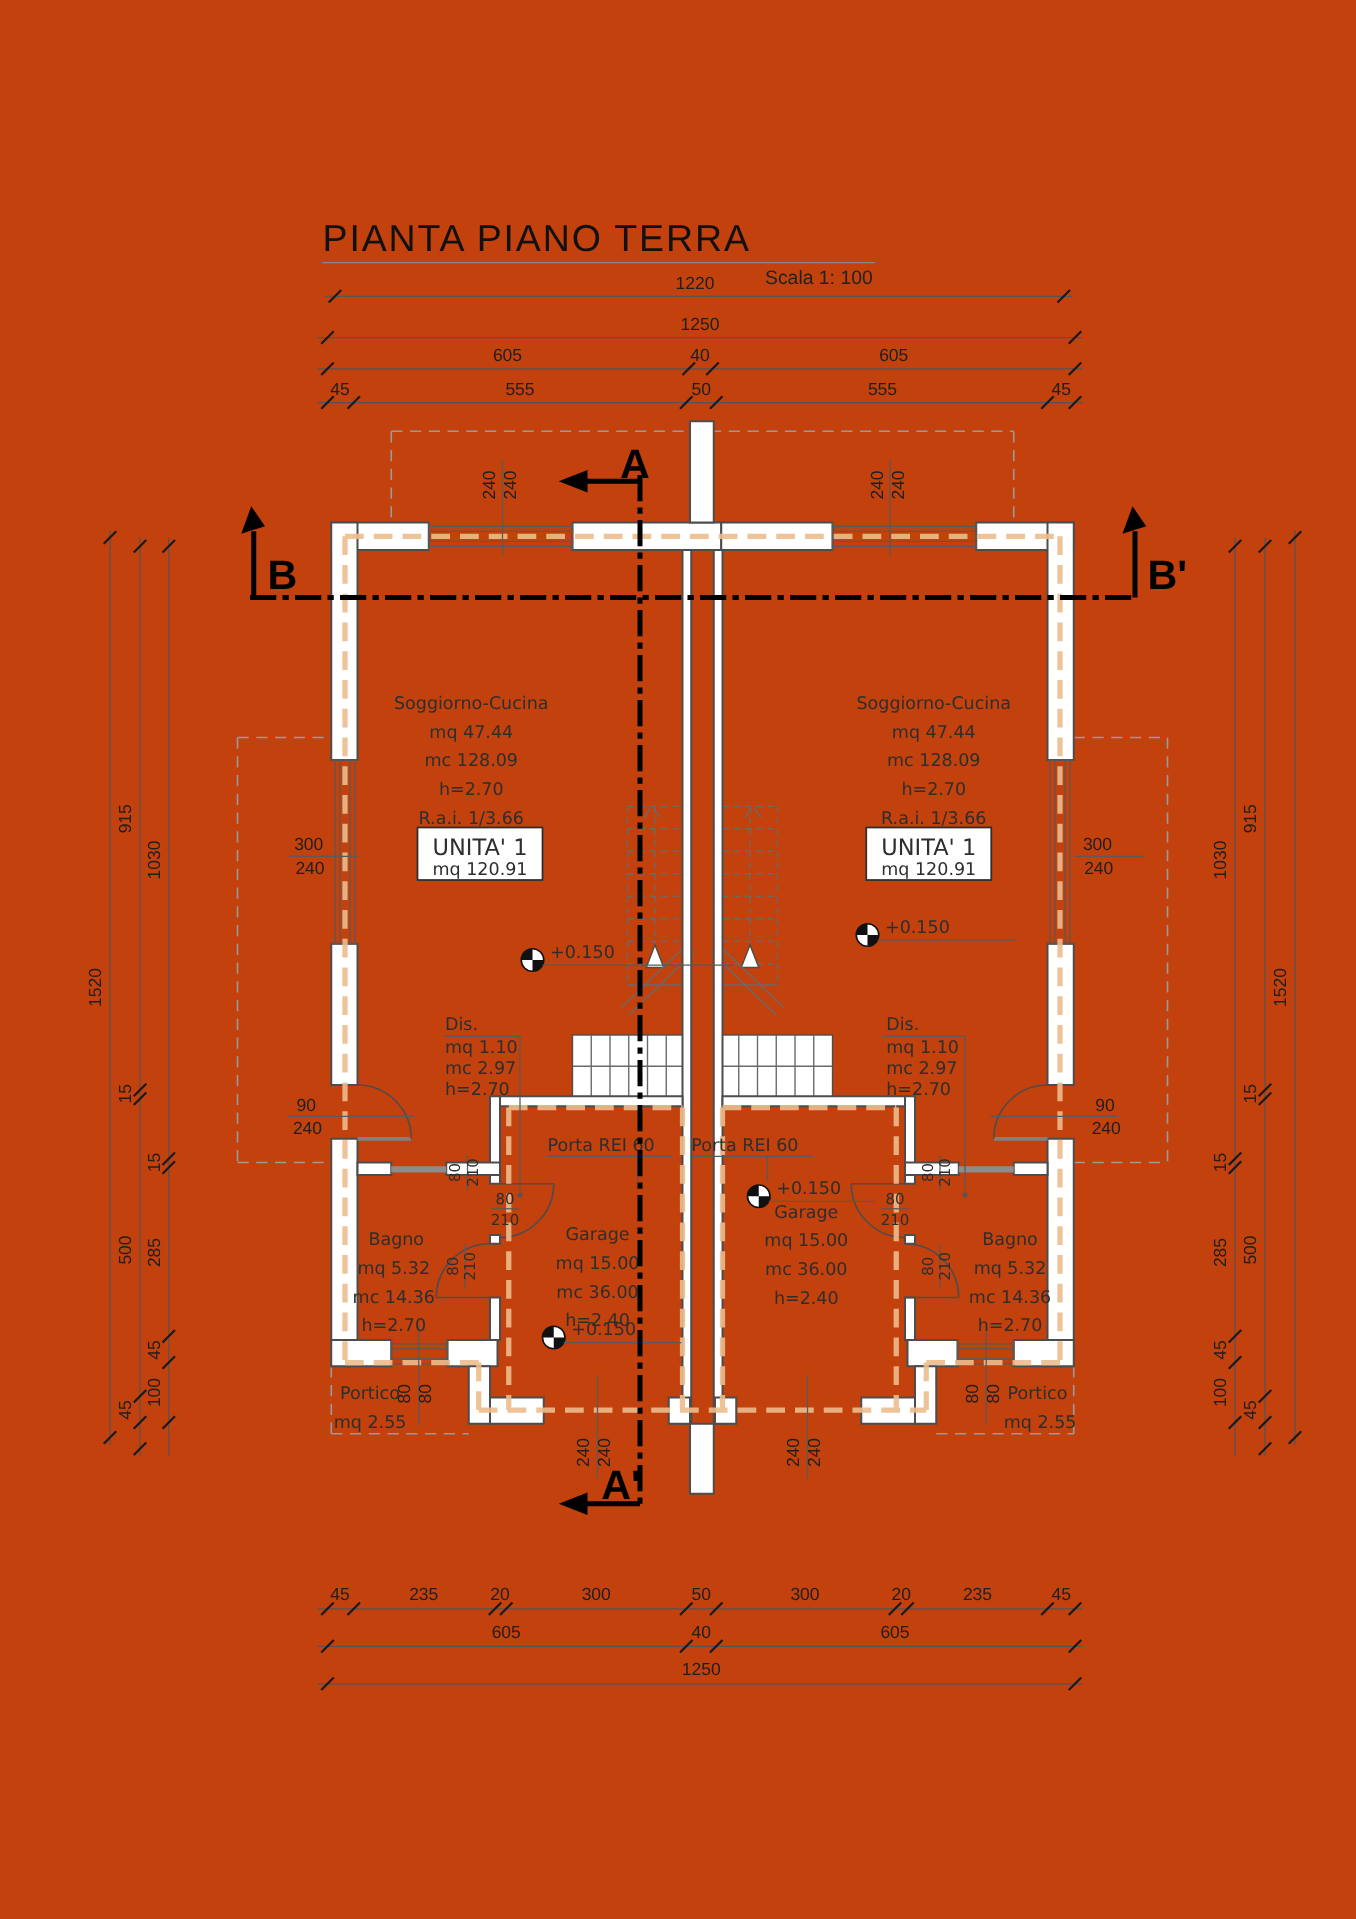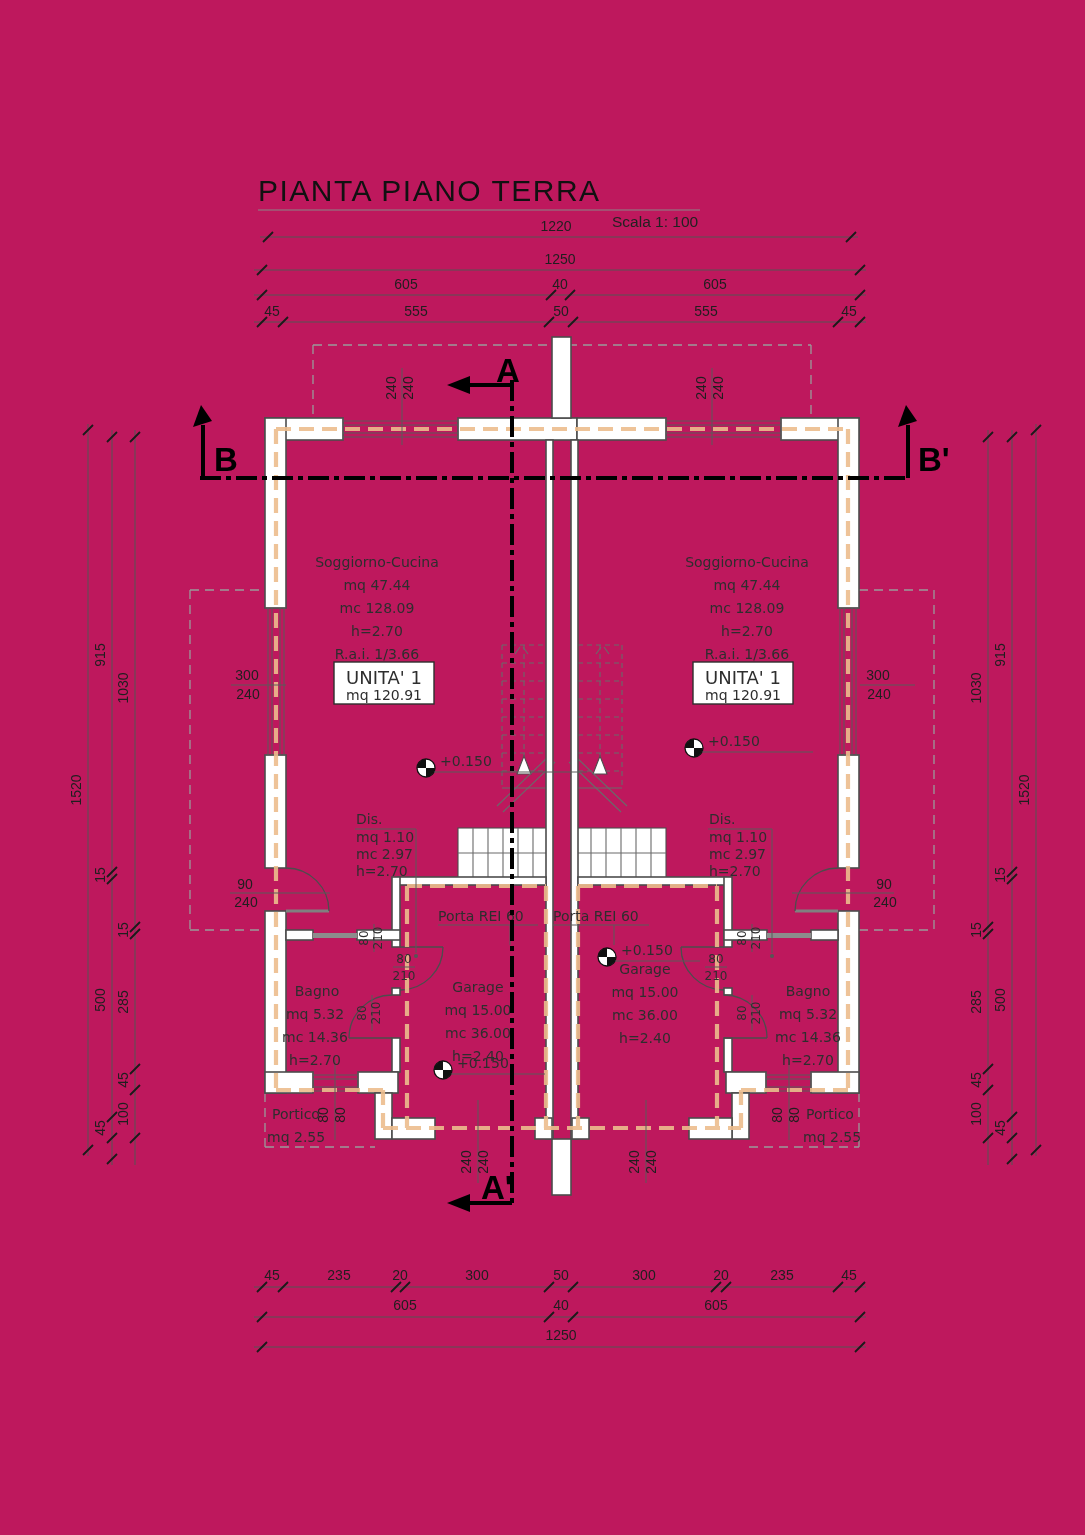--- a/index.html
+++ b/index.html
@@ -1,16 +1,16 @@
 <!DOCTYPE html>
 <html><head>
 <meta charset="utf-8">
 <style>
   html,body{margin:0;padding:0;background:#fff;}
-  #page{position:relative;width:1085px;height:1535px;background:#be185d;overflow:hidden;}
+  #page{position:relative;width:1085px;height:1535px;background:#c2410c;overflow:hidden;}
   svg{display:block;}
   text{font-family:"DejaVu Sans",sans-serif;fill:#2e2e2e;}
   .titlet{font-size:30px;font-family:"Liberation Sans",sans-serif;fill:#111;letter-spacing:1.5px;}
   .scalet{font-size:15.5px;font-family:"Liberation Sans",sans-serif;fill:#222;}
   .dimt{font-size:14px;font-family:"Liberation Sans",sans-serif;fill:#1f1f1f;}
   .roomt{font-size:14px;}
   .smt{font-size:12px;}
   .unitat{font-size:18px;}
   .unitamq{font-size:14px;}
   .sect{font-size:33px;font-family:"Liberation Sans",sans-serif;fill:#000;font-weight:bold;}

